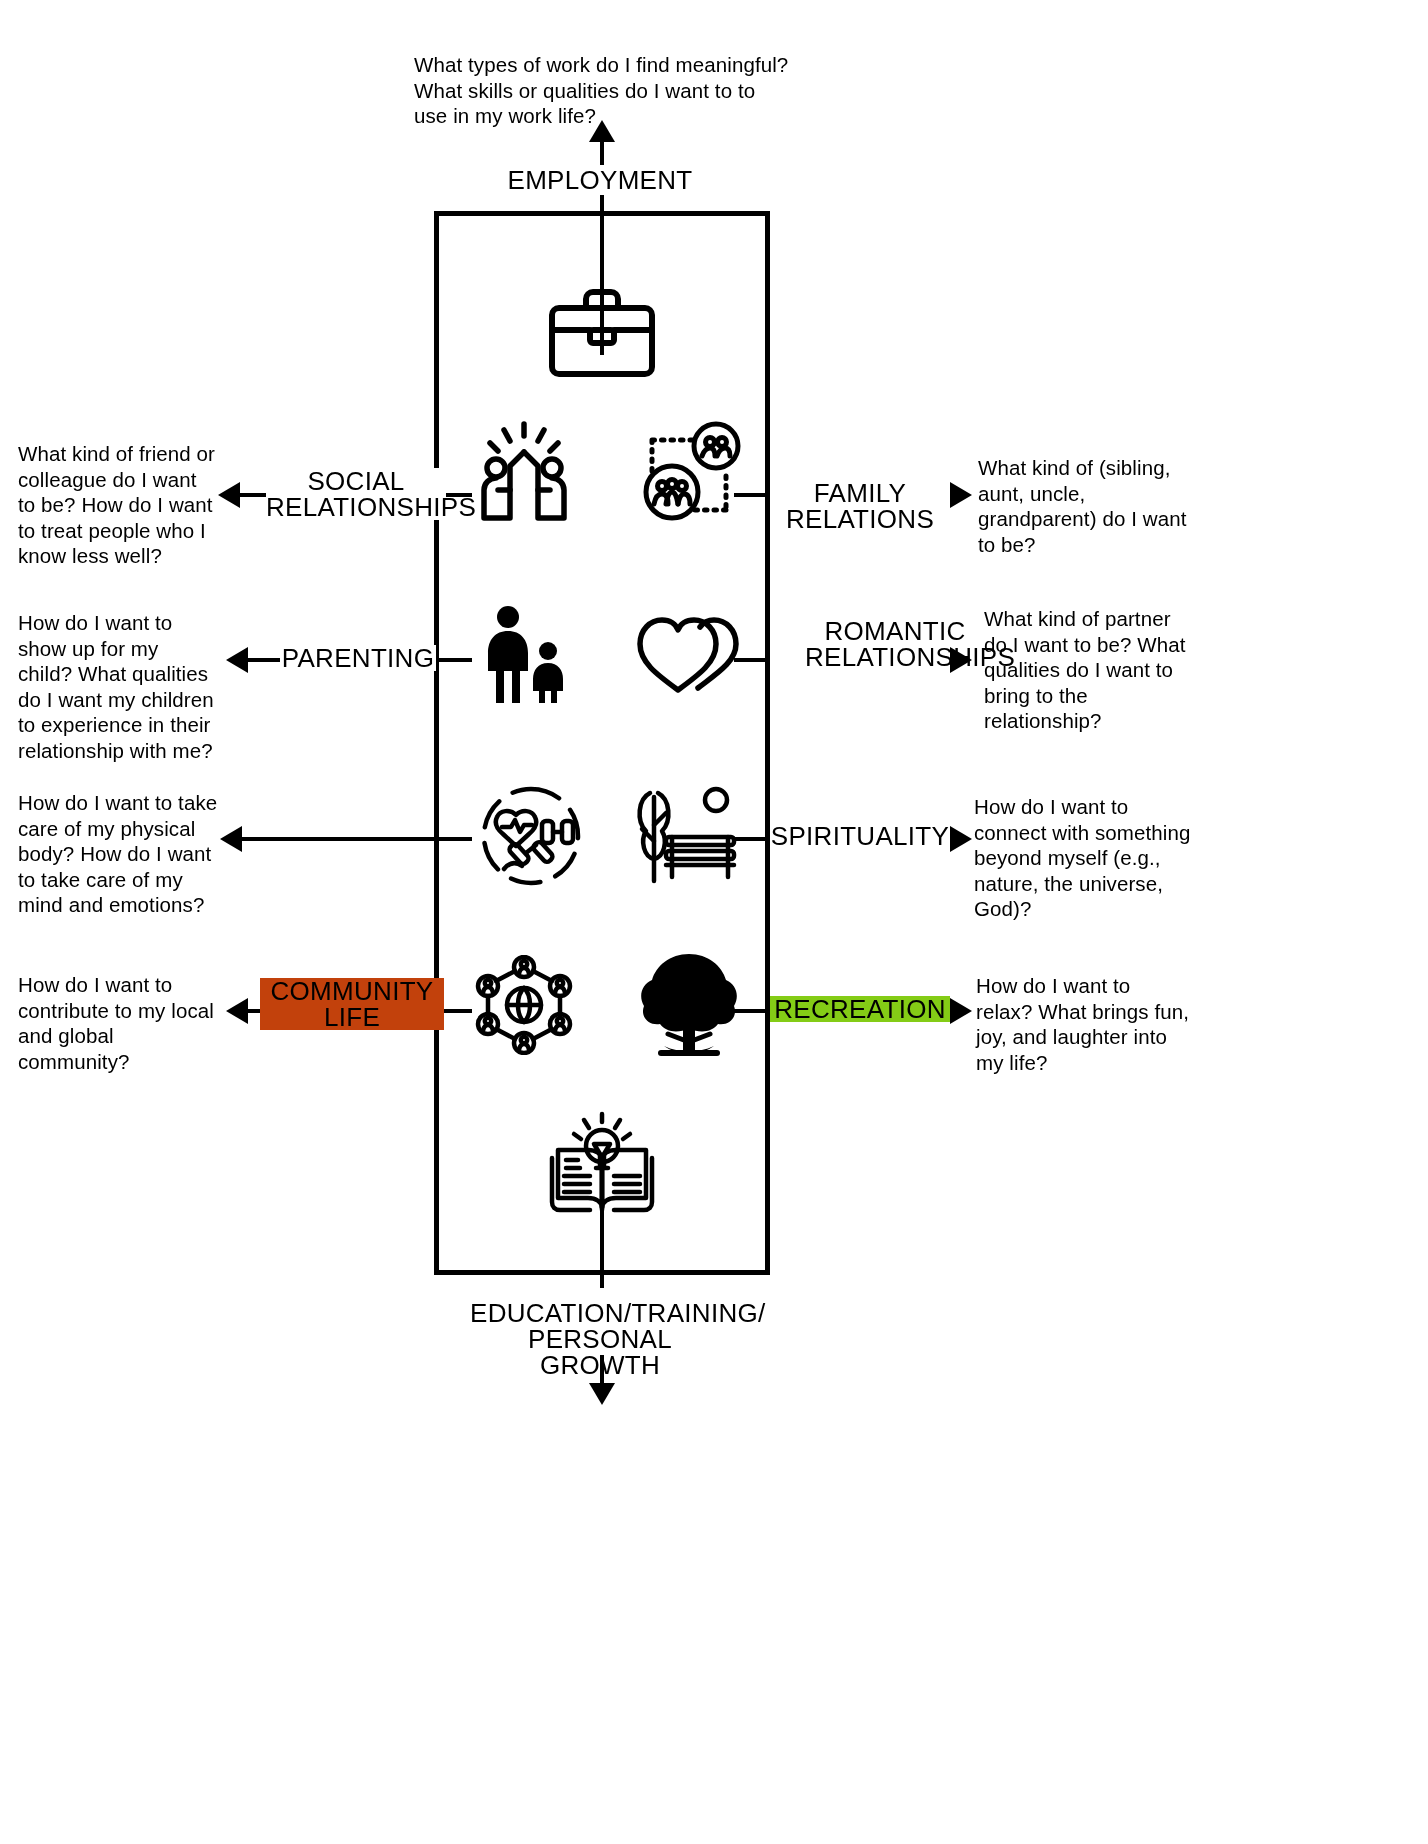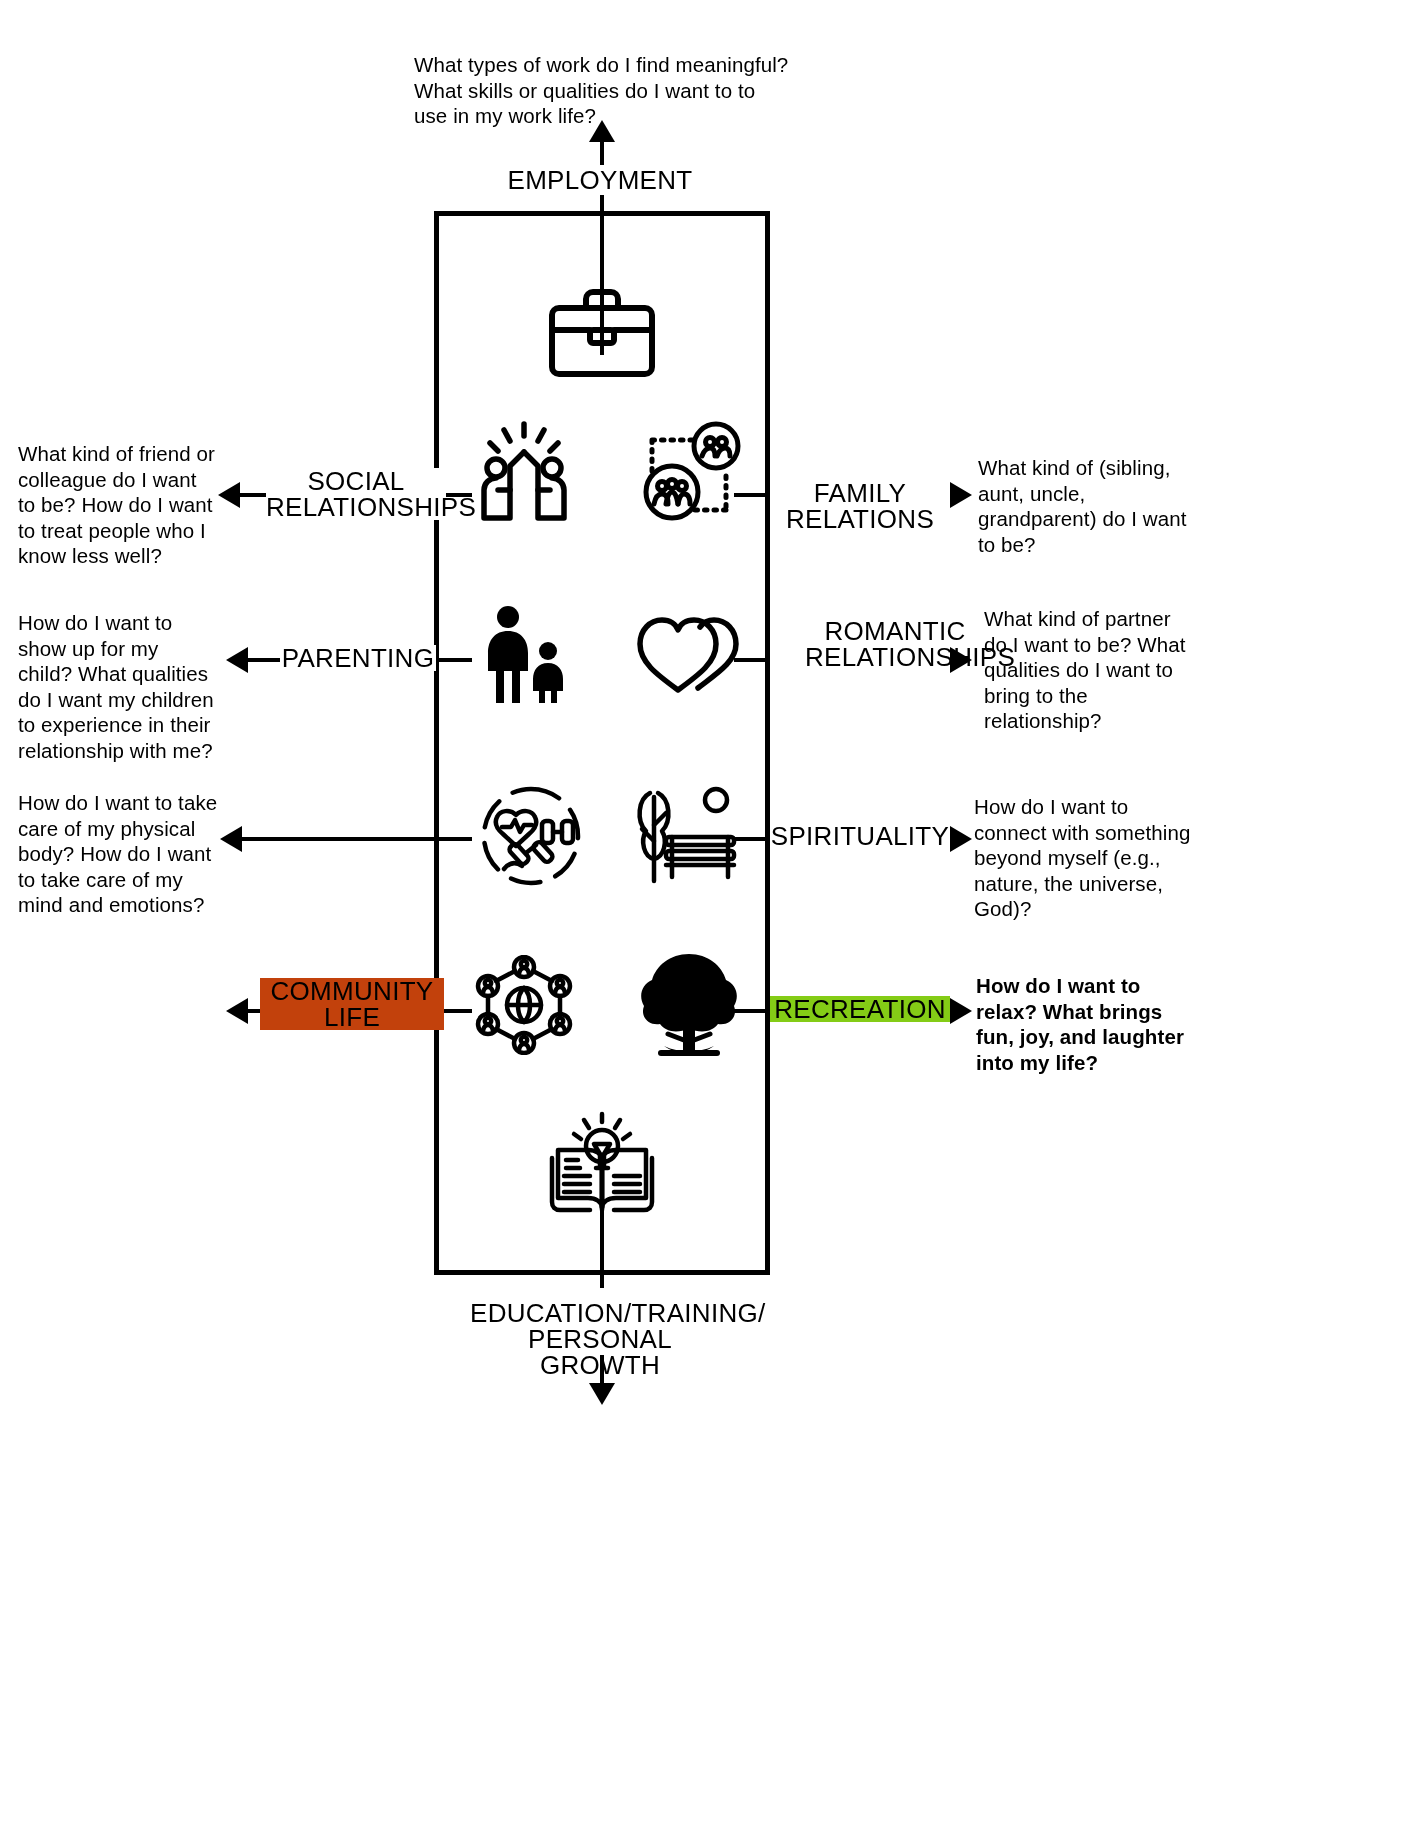--- a/index.html
+++ b/index.html
@@ -225,20 +225,21 @@
       <path d="M40 52 V92 M96 52 V92"></path>
       <path d="M34 80 H102"></path>
     </svg>
   </div>
 
   <div class="hline" style="left:734px; top:837px; width:216px;"></div>
   <div class="domain-label" style="left:770px; top:823px; width:180px; background:#fff;">SPIRITUALITY</div>
   <div class="arrowhead ah-right" style="left:950px; top:826px;"></div>
   <div class="qtext" style="left:974px; top:794px; width:222px;">How do I want to connect with something beyond myself (e.g., nature, the universe, God)?</div>
 
+  <div class="qtext" style="left:18px; top:972px; width:200px;">How do I want to contribute to my local and global community?</div>
   <div class="arrowhead ah-left" style="left:226px; top:998px;"></div>
   <div class="hline" style="left:246px; top:1009px; width:226px;"></div>
   <div class="domain-label" style="left:260px; top:978px; width:184px; background:#c2410c;">
     <div>COMMUNITY</div>
     <div>LIFE</div>
   </div>
 
   <div class="icon-holder" style="left:474px; top:955px;">
     <svg width="100" height="100" viewBox="0 0 100 100" fill="none" stroke="#000" stroke-width="4.5" stroke-linecap="round" stroke-linejoin="round">
       <circle cx="50" cy="50" r="17"></circle>
@@ -271,21 +272,21 @@
       <rect x="47" y="62" width="12" height="42"></rect>
       <path d="M53 104 C42 104 34 100 28 96 C36 100 44 101 53 101 C62 101 70 100 78 96 C72 100 64 104 53 104 Z"></path>
       <path d="M53 70 L36 58 M53 82 L70 68 M53 92 L32 84 M53 92 L74 84" stroke="#000" stroke-width="5" fill="none" stroke-linecap="round"></path>
       <rect x="22" y="100" width="62" height="6" rx="3"></rect>
     </svg>
   </div>
 
   <div class="hline" style="left:734px; top:1009px; width:216px;"></div>
   <div class="domain-label" style="left:770px; top:996px; width:180px; background:#84cc16;">RECREATION</div>
   <div class="arrowhead ah-right" style="left:950px; top:998px;"></div>
-  <div class="qtext" style="left:976px; top:973px; width:214px;font-weight:bold;">How do I want to relax? What brings fun, joy, and laughter into my life?</div>
+  <div class="qtext" style="left:976px; top:973px; width:214px;">How do I want to relax? What brings fun, joy, and laughter into my life?</div>
 
   <div class="icon-holder" style="left:548px; top:1110px;">
     <svg width="108" height="106" viewBox="0 0 108 106" fill="none" stroke="#000" stroke-width="4.5" stroke-linecap="round" stroke-linejoin="round">
       <path d="M54 4 V12"></path>
       <path d="M36 10 L41 18"></path>
       <path d="M72 10 L67 18"></path>
       <path d="M26 24 L33 29"></path>
       <path d="M82 24 L75 29"></path>
       <circle cx="54" cy="36" r="16"></circle>
       <path d="M46 34 H62 L56 44 V56 h-4 V44 Z"></path>

